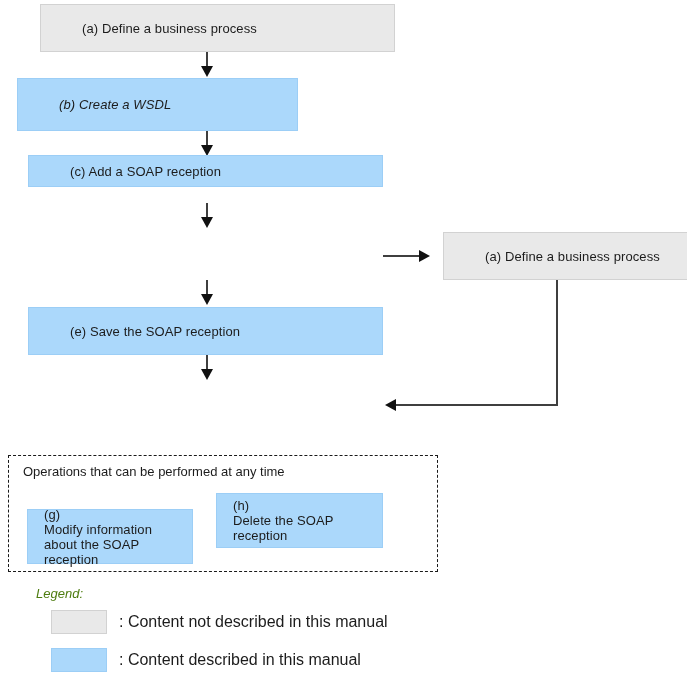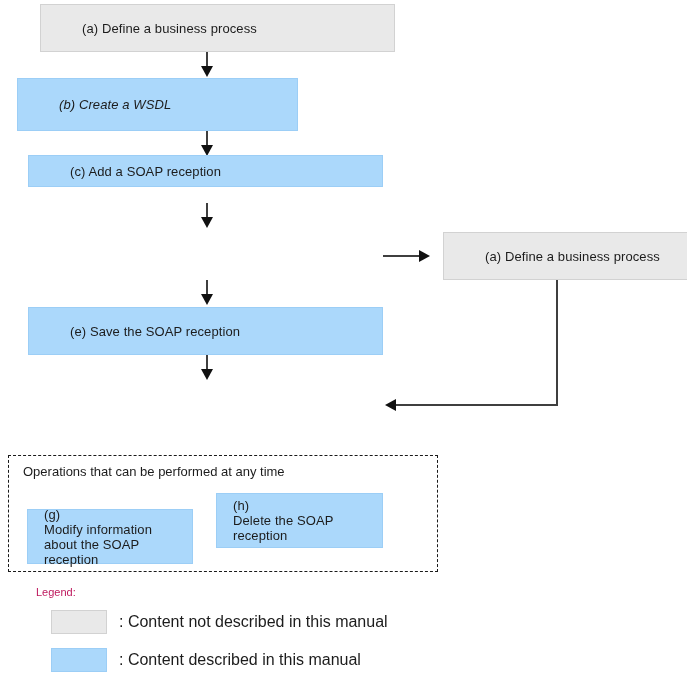--- a/index.html
+++ b/index.html
@@ -112,22 +112,23 @@
     position: absolute;
     left: 0;
     top: 580px;
     width: 420px;
     height: 95px;
   }
   .legend-title {
     position: absolute;
     left: 36px;
     top: 6px;
-    font-size: 11px;
-    color: #be185d;
+    font-size: 13px;
+    color: #4d7c0f;
+    font-style: italic;
   }
   .legend-row {
     position: absolute;
     left: 51px;
     height: 25px;
   }
   .legend-swatch {
     position: absolute;
     left: 0;
     top: 0;

